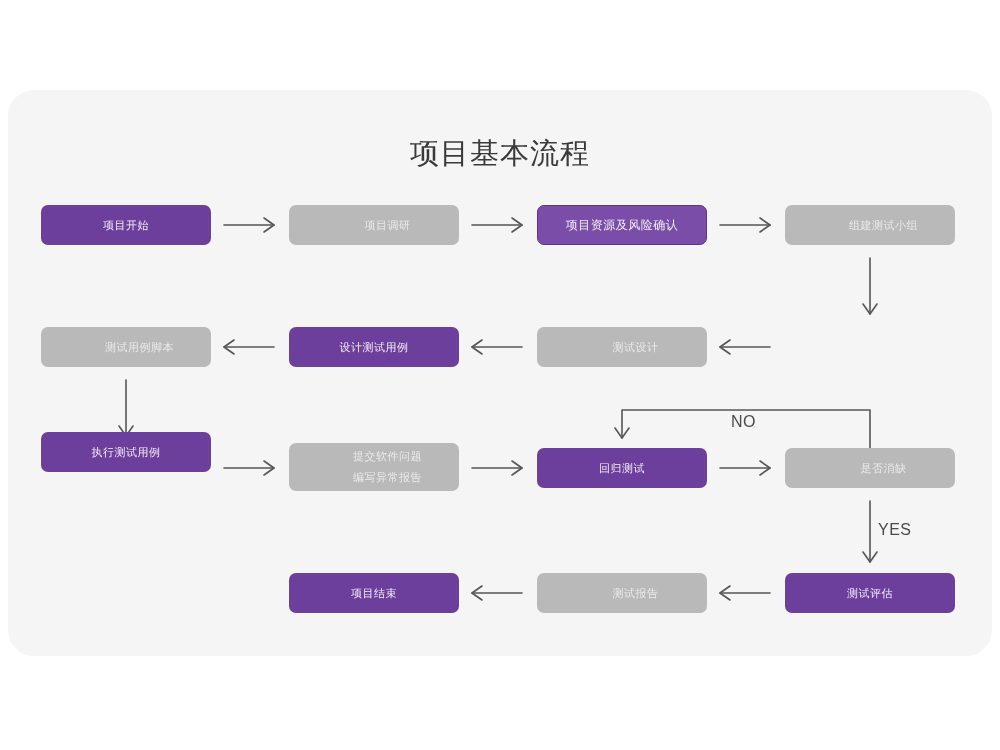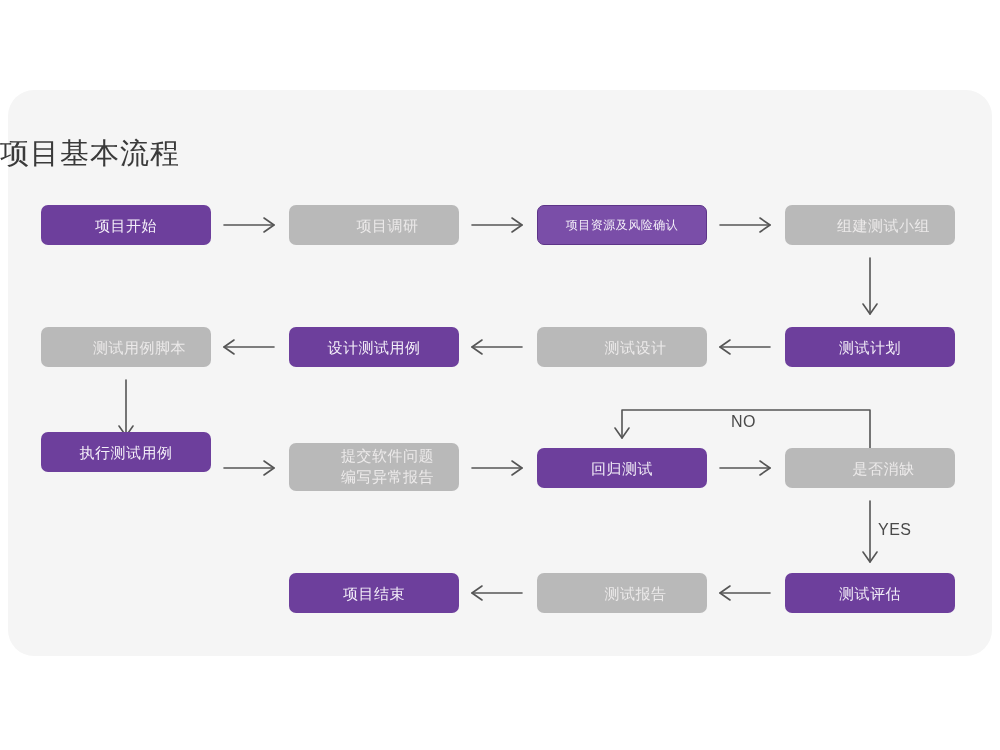--- a/index.html
+++ b/index.html
@@ -24,36 +24,36 @@
     width: 984px;
     height: 566px;
     background: #f5f5f5;
     border-radius: 26px;
   }
   .title {
     position: absolute;
     left: 0;
     top: 133px;
     width: 1000px;
-    text-align: left;
+    text-align: center;
     font-size: 29px;
     font-weight: 400;
     color: #3a3a3a;
     letter-spacing: 1px;
     line-height: 40px;
   }
   .node {
     position: absolute;
     box-sizing: border-box;
     border-radius: 7px;
     display: flex;
     align-items: center;
     justify-content: center;
     text-align: center;
-    font-size: 15px;
+    font-size: 11px;
     line-height: 21px;
     letter-spacing: 0.5px;
     white-space: pre-line;
     user-select: none;
   }
   .node.purple {
     background: #6d3f9c;
     color: #f3eef8;
   }
   .node.purple-outline {
@@ -166,21 +166,20 @@
   </svg>
 
   <div class="node purple" style="left:41px;  top:205px; width:170px; height:40px;">项目开始</div>
   <div class="node gray" style="left:289px; top:205px; width:170px; height:40px;">项目调研</div>
   <div class="node purple-outline" style="left:537px; top:205px; width:170px; height:40px;">项目资源及风险确认</div>
   <div class="node gray" style="left:785px; top:205px; width:170px; height:40px;">组建测试小组</div>
 
   <div class="node gray" style="left:41px;  top:327px; width:170px; height:40px;">测试用例脚本</div>
   <div class="node purple" style="left:289px; top:327px; width:170px; height:40px;">设计测试用例</div>
   <div class="node gray" style="left:537px; top:327px; width:170px; height:40px;">测试设计</div>
-  <div class="node purple" style="left:785px; top:327px; width:170px; height:40px;">测试计划</div>
 
   <div class="node purple" style="left:41px;  top:432px; width:170px; height:40px;">执行测试用例</div>
   <div class="node gray" style="left:289px; top:443px; width:170px; height:48px;font-family:Liberation Serif, serif;">提交软件问题
 编写异常报告</div>
   <div class="node purple" style="left:537px; top:448px; width:170px; height:40px;">回归测试</div>
   <div class="node gray" style="left:785px; top:448px; width:170px; height:40px;">是否消缺</div>
 
   <div class="node purple" style="left:289px; top:573px; width:170px; height:40px;">项目结束</div>
   <div class="node gray" style="left:537px; top:573px; width:170px; height:40px;">测试报告</div>
   <div class="node purple" style="left:785px; top:573px; width:170px; height:40px;">测试评估</div>

